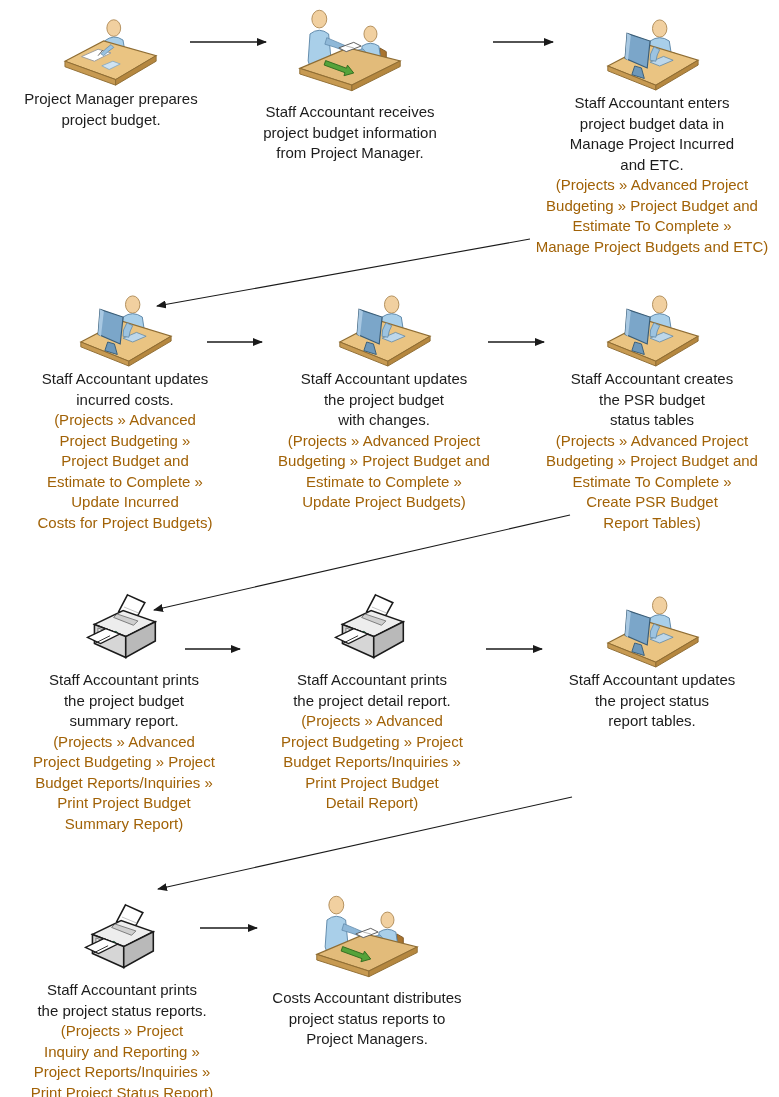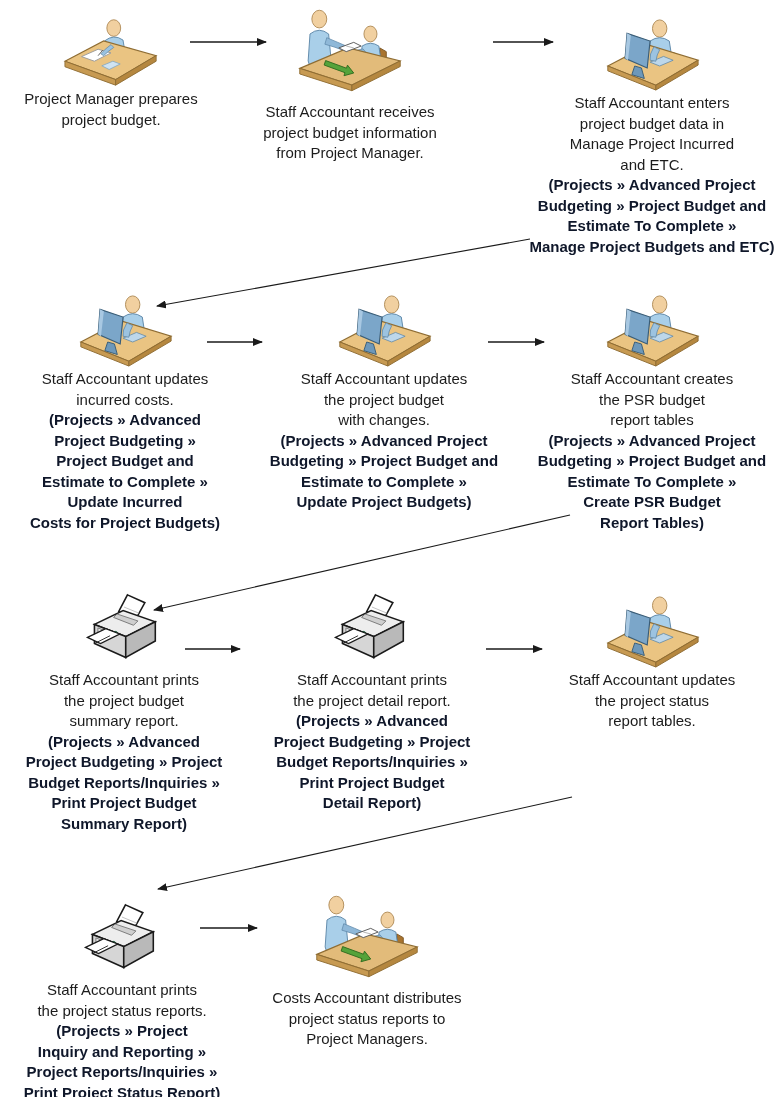--- a/index.html
+++ b/index.html
@@ -7,21 +7,21 @@
     position:relative;width:779px;height:1097px;background:#ffffff;
     font-family:"Liberation Sans",sans-serif;overflow:hidden;
   }
   .node{position:absolute;text-align:center;}
   .zone{display:flex;align-items:flex-end;justify-content:center;}
   .caption{margin-top:2px;}
   .cap,.path{
     display:block;white-space:pre-line;font-size:15px;line-height:20.5px;
     color:#1c1c1c;text-align:center;
   }
-  .path{font-weight:bold;color:#0f172a;}
+  .path{font-weight:normal;color:#a16207;}
   #arrow-overlay{position:absolute;left:0;top:0;z-index:5;pointer-events:none;}
   #icon-defs{position:absolute;width:0;height:0;overflow:hidden;}
 </style>
 </head>
 <body>
 
 <div id="canvas">
 
   <svg id="icon-defs" aria-hidden="true">
     <defs>
@@ -178,21 +178,21 @@
 
   <div class="node" style="left:525px;top:291px;width:254px">
     <div class="zone" style="height:76px">
       <svg style="width:100px;height:73px" viewBox="0 0 104 76">
           <use href="#icon-computer-g"></use>
         </svg>
     </div>
     <div class="caption">
       <span class="cap">Staff Accountant creates
 the PSR budget
-report tables</span>
+status tables</span>
       <span class="path">(Projects » Advanced Project
 Budgeting » Project Budget and
 Estimate To Complete »
 Create PSR Budget
 Report Tables)</span>
     </div>
   </div>
 
   <div class="node" style="left:0px;top:592px;width:248px">
     <div class="zone" style="height:76px">

